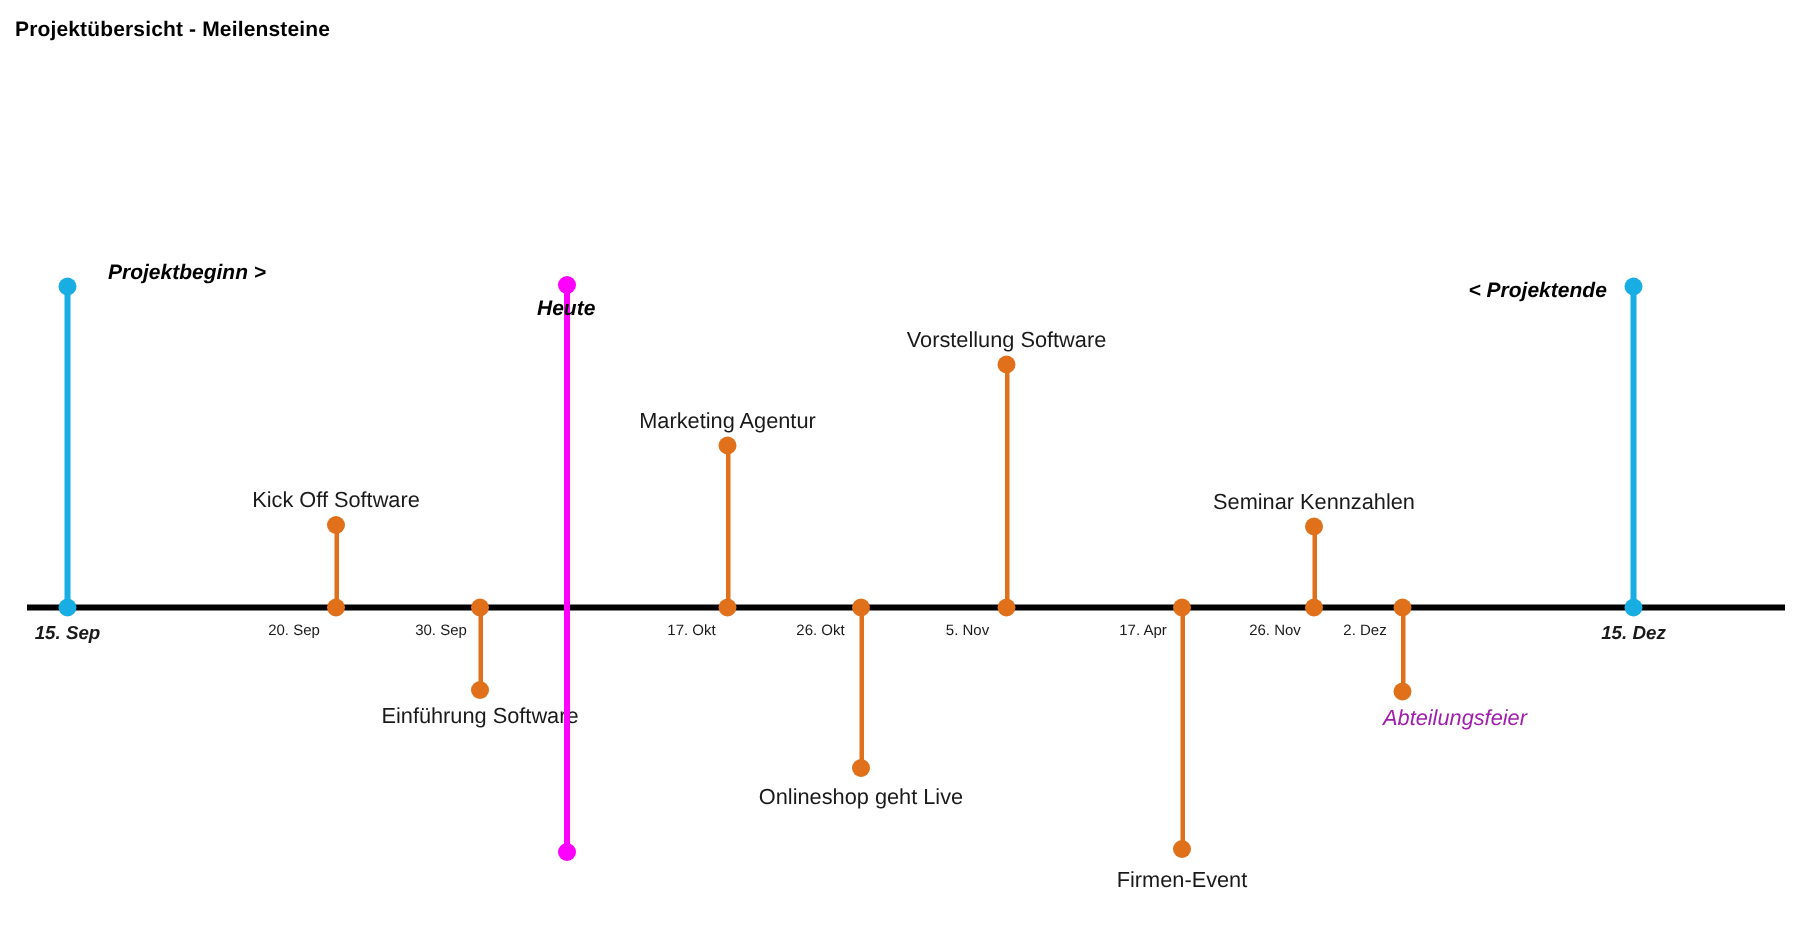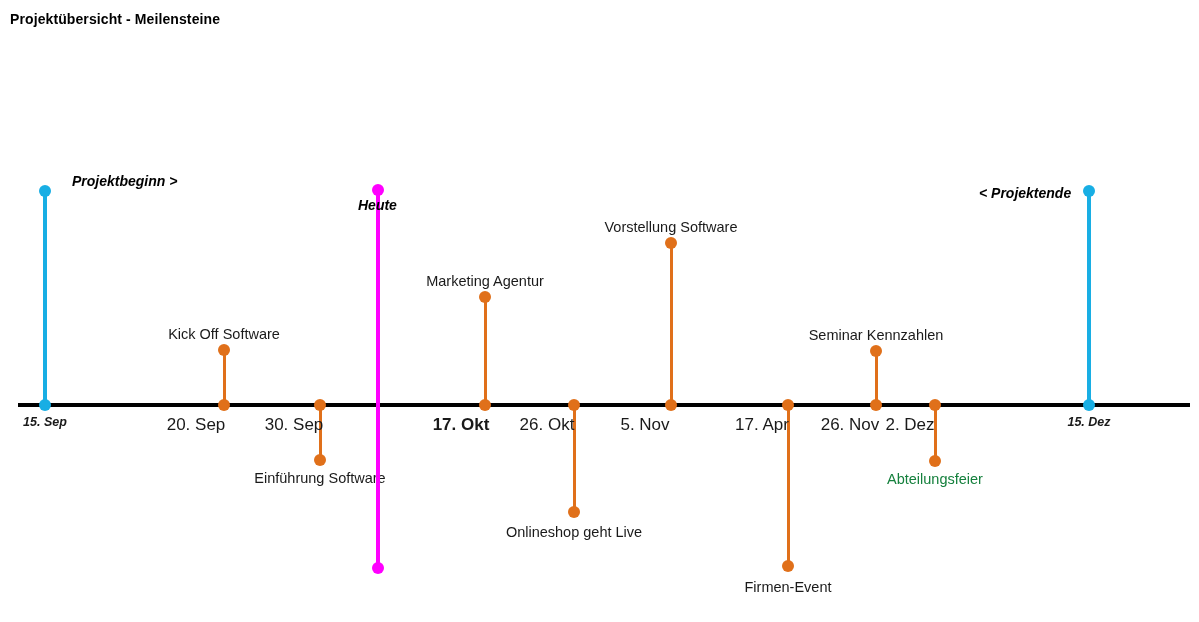--- a/index.html
+++ b/index.html
@@ -40,21 +40,21 @@
   }
   .ms-label {
     position: absolute;
     font-size: 14.5px;
     color: #1a1a1a;
     white-space: nowrap;
     text-align: center;
   }
   .tick-label {
     position: absolute;
-    font-size: 17px;
+    font-size: 10px;
     color: #1a1a1a;
     white-space: nowrap;
     text-align: center;
   }
   .tick-label.emph {
     font-weight: bold;
     font-style: italic;
     font-size: 12.5px;
   }
   .marker-label {
@@ -100,28 +100,28 @@
       <div class="dot" style="left: 782px; top: 560px; width: 12px; height: 12px; background: rgb(224, 112, 26);"></div>
       <div class="dot" style="left: 782px; top: 399px; width: 12px; height: 12px; background: rgb(224, 112, 26);"></div>
       <div class="ms-label" style="color: rgb(26, 26, 26); left: 588px; width: 400px; top: 579px;">Firmen-Event</div>
       <div class="stem" style="left: 874.5px; top: 351px; height: 54px; background: rgb(224, 112, 26);"></div>
       <div class="dot" style="left: 870px; top: 345px; width: 12px; height: 12px; background: rgb(224, 112, 26);"></div>
       <div class="dot" style="left: 870px; top: 399px; width: 12px; height: 12px; background: rgb(224, 112, 26);"></div>
       <div class="ms-label" style="color: rgb(26, 26, 26); left: 676px; width: 400px; top: 327px;">Seminar Kennzahlen</div>
       <div class="stem" style="left: 933.5px; top: 405px; height: 56px; background: rgb(224, 112, 26);"></div>
       <div class="dot" style="left: 929px; top: 455px; width: 12px; height: 12px; background: rgb(224, 112, 26);"></div>
       <div class="dot" style="left: 929px; top: 399px; width: 12px; height: 12px; background: rgb(224, 112, 26);"></div>
-      <div class="ms-label" style="color: #15803d; left: 735px; width: 400px; top: 471px;">Abteilungsfeier</div>
+      <div class="ms-label" style="color: #a21caf; left: 770px; width: 400px; top: 471px; font-style: italic;">Abteilungsfeier</div>
     </div>
 
   <div id="tick-layer">
       <div class="tick-label emph" style="color: rgb(26, 26, 26); left: -55px; width: 200px; top: 415px;">15. Sep</div>
       <div class="tick-label" style="color: rgb(26, 26, 26); left: 96px; width: 200px; top: 415px;">20. Sep</div>
       <div class="tick-label" style="color: rgb(26, 26, 26); left: 194px; width: 200px; top: 415px;">30. Sep</div>
-      <div class="tick-label" style="color: rgb(26, 26, 26); left: 361px; width: 200px; top: 415px; font-weight: bold;">17. Okt</div>
+      <div class="tick-label" style="color: rgb(26, 26, 26); left: 361px; width: 200px; top: 415px;">17. Okt</div>
       <div class="tick-label" style="color: rgb(26, 26, 26); left: 447px; width: 200px; top: 415px;">26. Okt</div>
       <div class="tick-label" style="color: rgb(26, 26, 26); left: 545px; width: 200px; top: 415px;">5. Nov</div>
       <div class="tick-label" style="color: rgb(26, 26, 26); left: 662px; width: 200px; top: 415px;">17. Apr</div>
       <div class="tick-label" style="color: rgb(26, 26, 26); left: 750px; width: 200px; top: 415px;">26. Nov</div>
       <div class="tick-label" style="color: rgb(26, 26, 26); left: 810px; width: 200px; top: 415px;">2. Dez</div>
       <div class="tick-label emph" style="color: rgb(26, 26, 26); left: 989px; width: 200px; top: 415px;">15. Dez</div>
     </div>
 
   <div id="marker-layer">
       <div class="stem" style="left: 43px; top: 191px; width: 4px; height: 214px; background: rgb(24, 174, 228);"></div>

